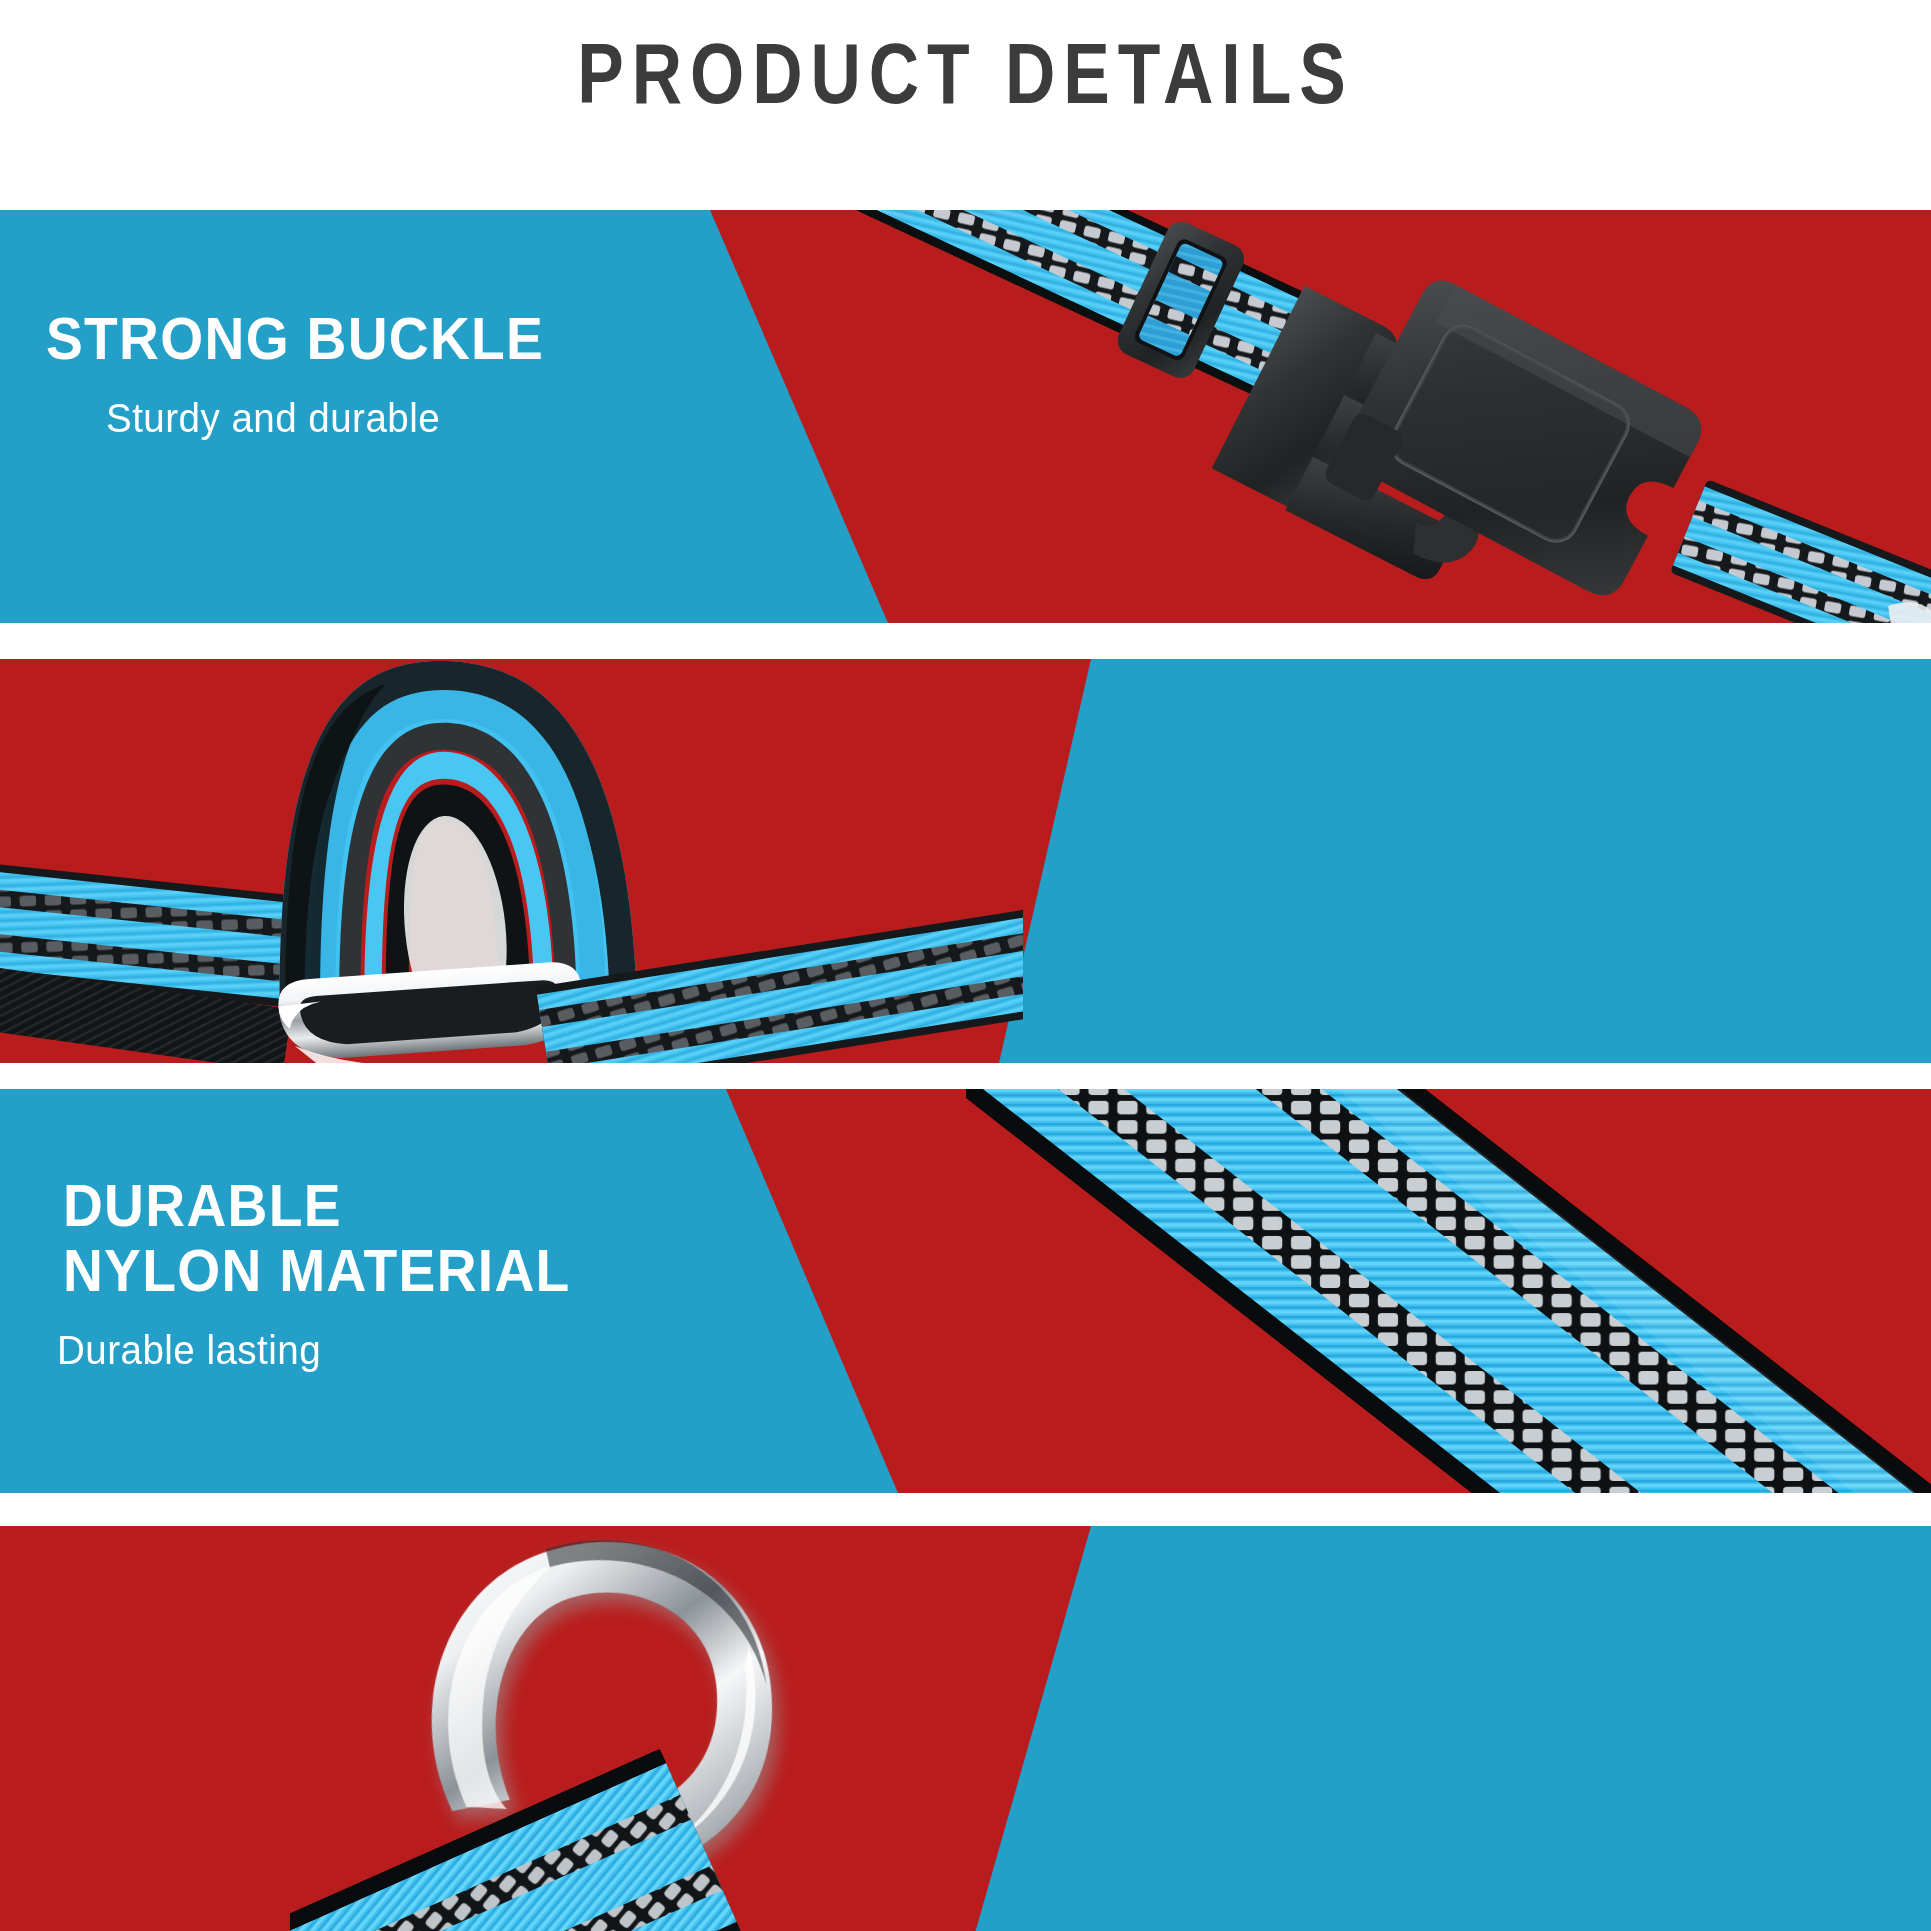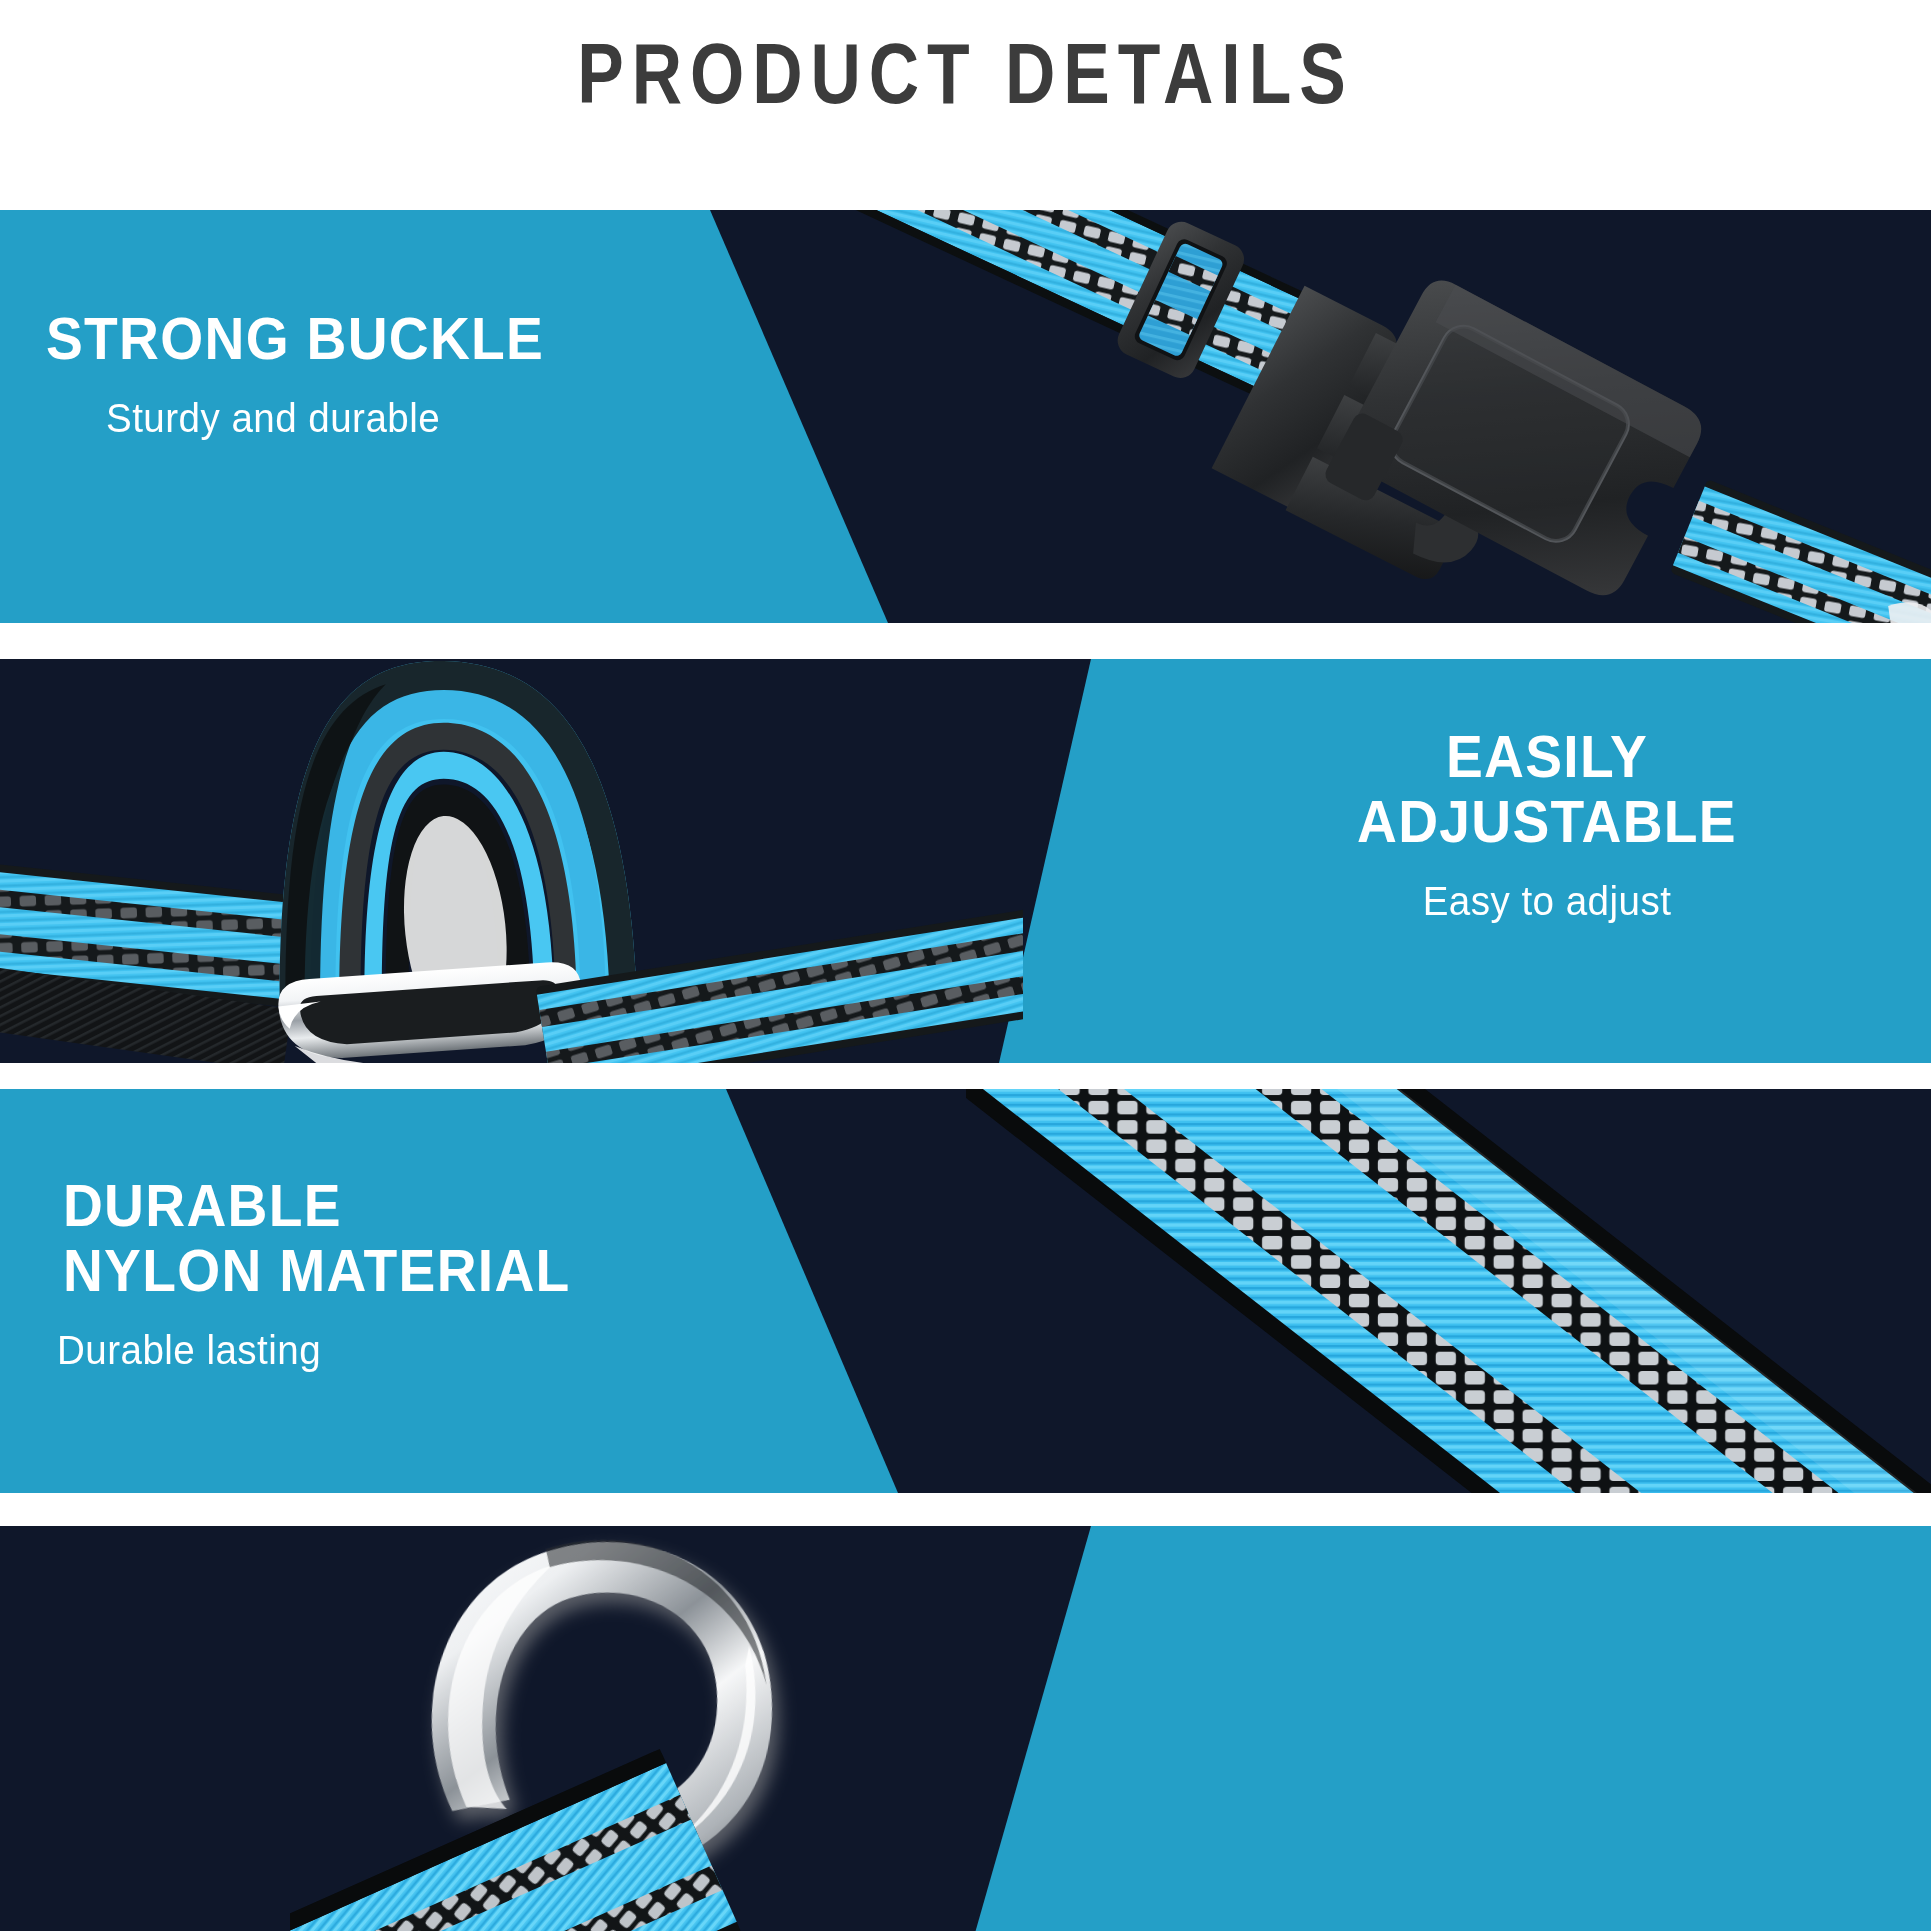--- a/index.html
+++ b/index.html
@@ -20,21 +20,21 @@
     letter-spacing:9.7px;
     color:#3c3c3c;
     transform:scaleX(0.82);
     transform-origin:center top;
     white-space:nowrap;
   }
 
   
   .panel{
     position:absolute;left:0;width:1931px;
-    background:#0f172a;
+    background:#b91c1c;
     overflow:hidden;
   }
   .panel-1{top:210px;height:413px;}
   .panel-2{top:659px;height:404px;}
   .panel-3{top:1089px;height:404px;}
   .panel-4{top:1526px;height:406px;}
 
   
   .wedge{
     position:absolute;top:0;height:100%;
@@ -254,25 +254,20 @@
     </g>
 
     <g transform="rotate(-9 850 470)">
       <rect x="600" y="420" width="520" height="112" fill="#15191b" rx="5"></rect>
       <rect x="600" y="428" width="520" height="96" fill="url(#weaveBlue2)"></rect>
       <rect x="600" y="444" width="520" height="18" fill="url(#reflRow2)"></rect>
       <rect x="600" y="488" width="520" height="18" fill="url(#reflRow2)"></rect>
     </g>
   </svg>
 
-  <div class="txt t2">
-    <div class="headline">EASILY</div>
-    <div class="headline">ADJUSTABLE</div>
-    <div class="sub">Easy to adjust</div>
-  </div>
 </div>
 
 <div class="panel panel-3">
 
   <div class="wedge wedge-left-3"></div>
 
   <svg class="art art-webbing" viewBox="0 0 1000 540">
     <defs>
       <pattern id="weaveBlue3" width="10" height="10" patternUnits="userSpaceOnUse" patternTransform="rotate(-38)">
         <rect width="10" height="10" fill="#3ec0f0"></rect>

